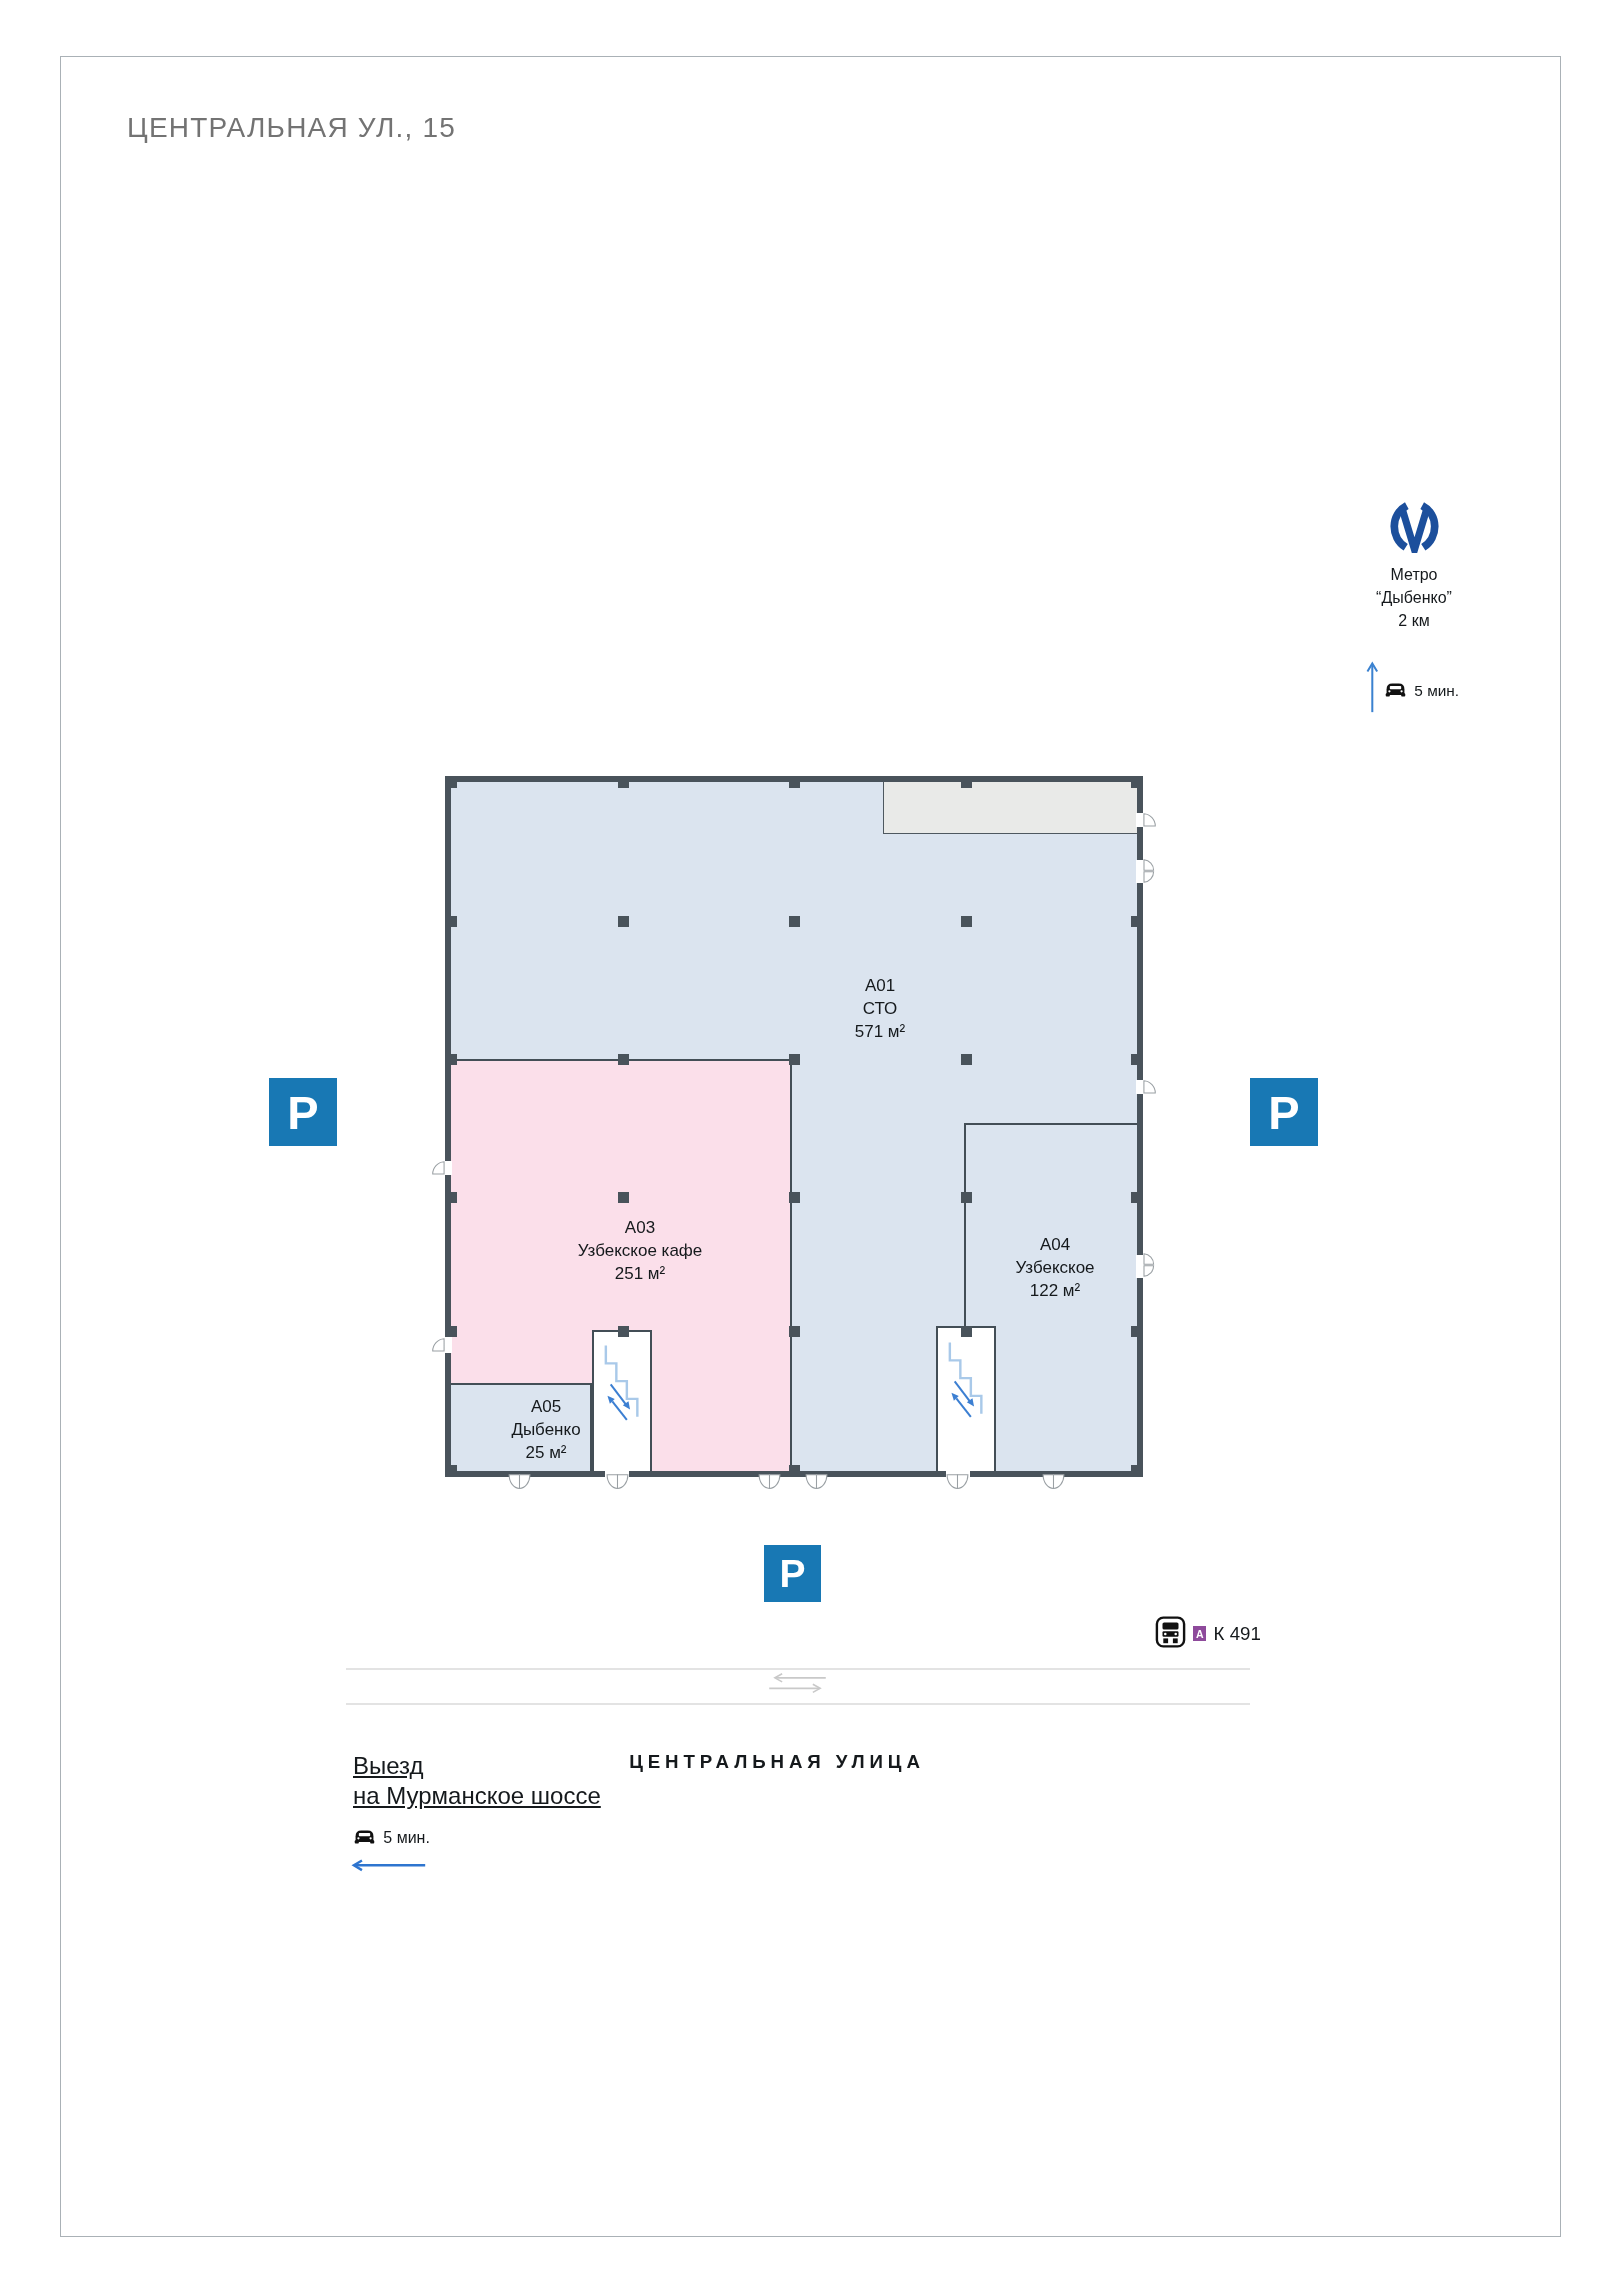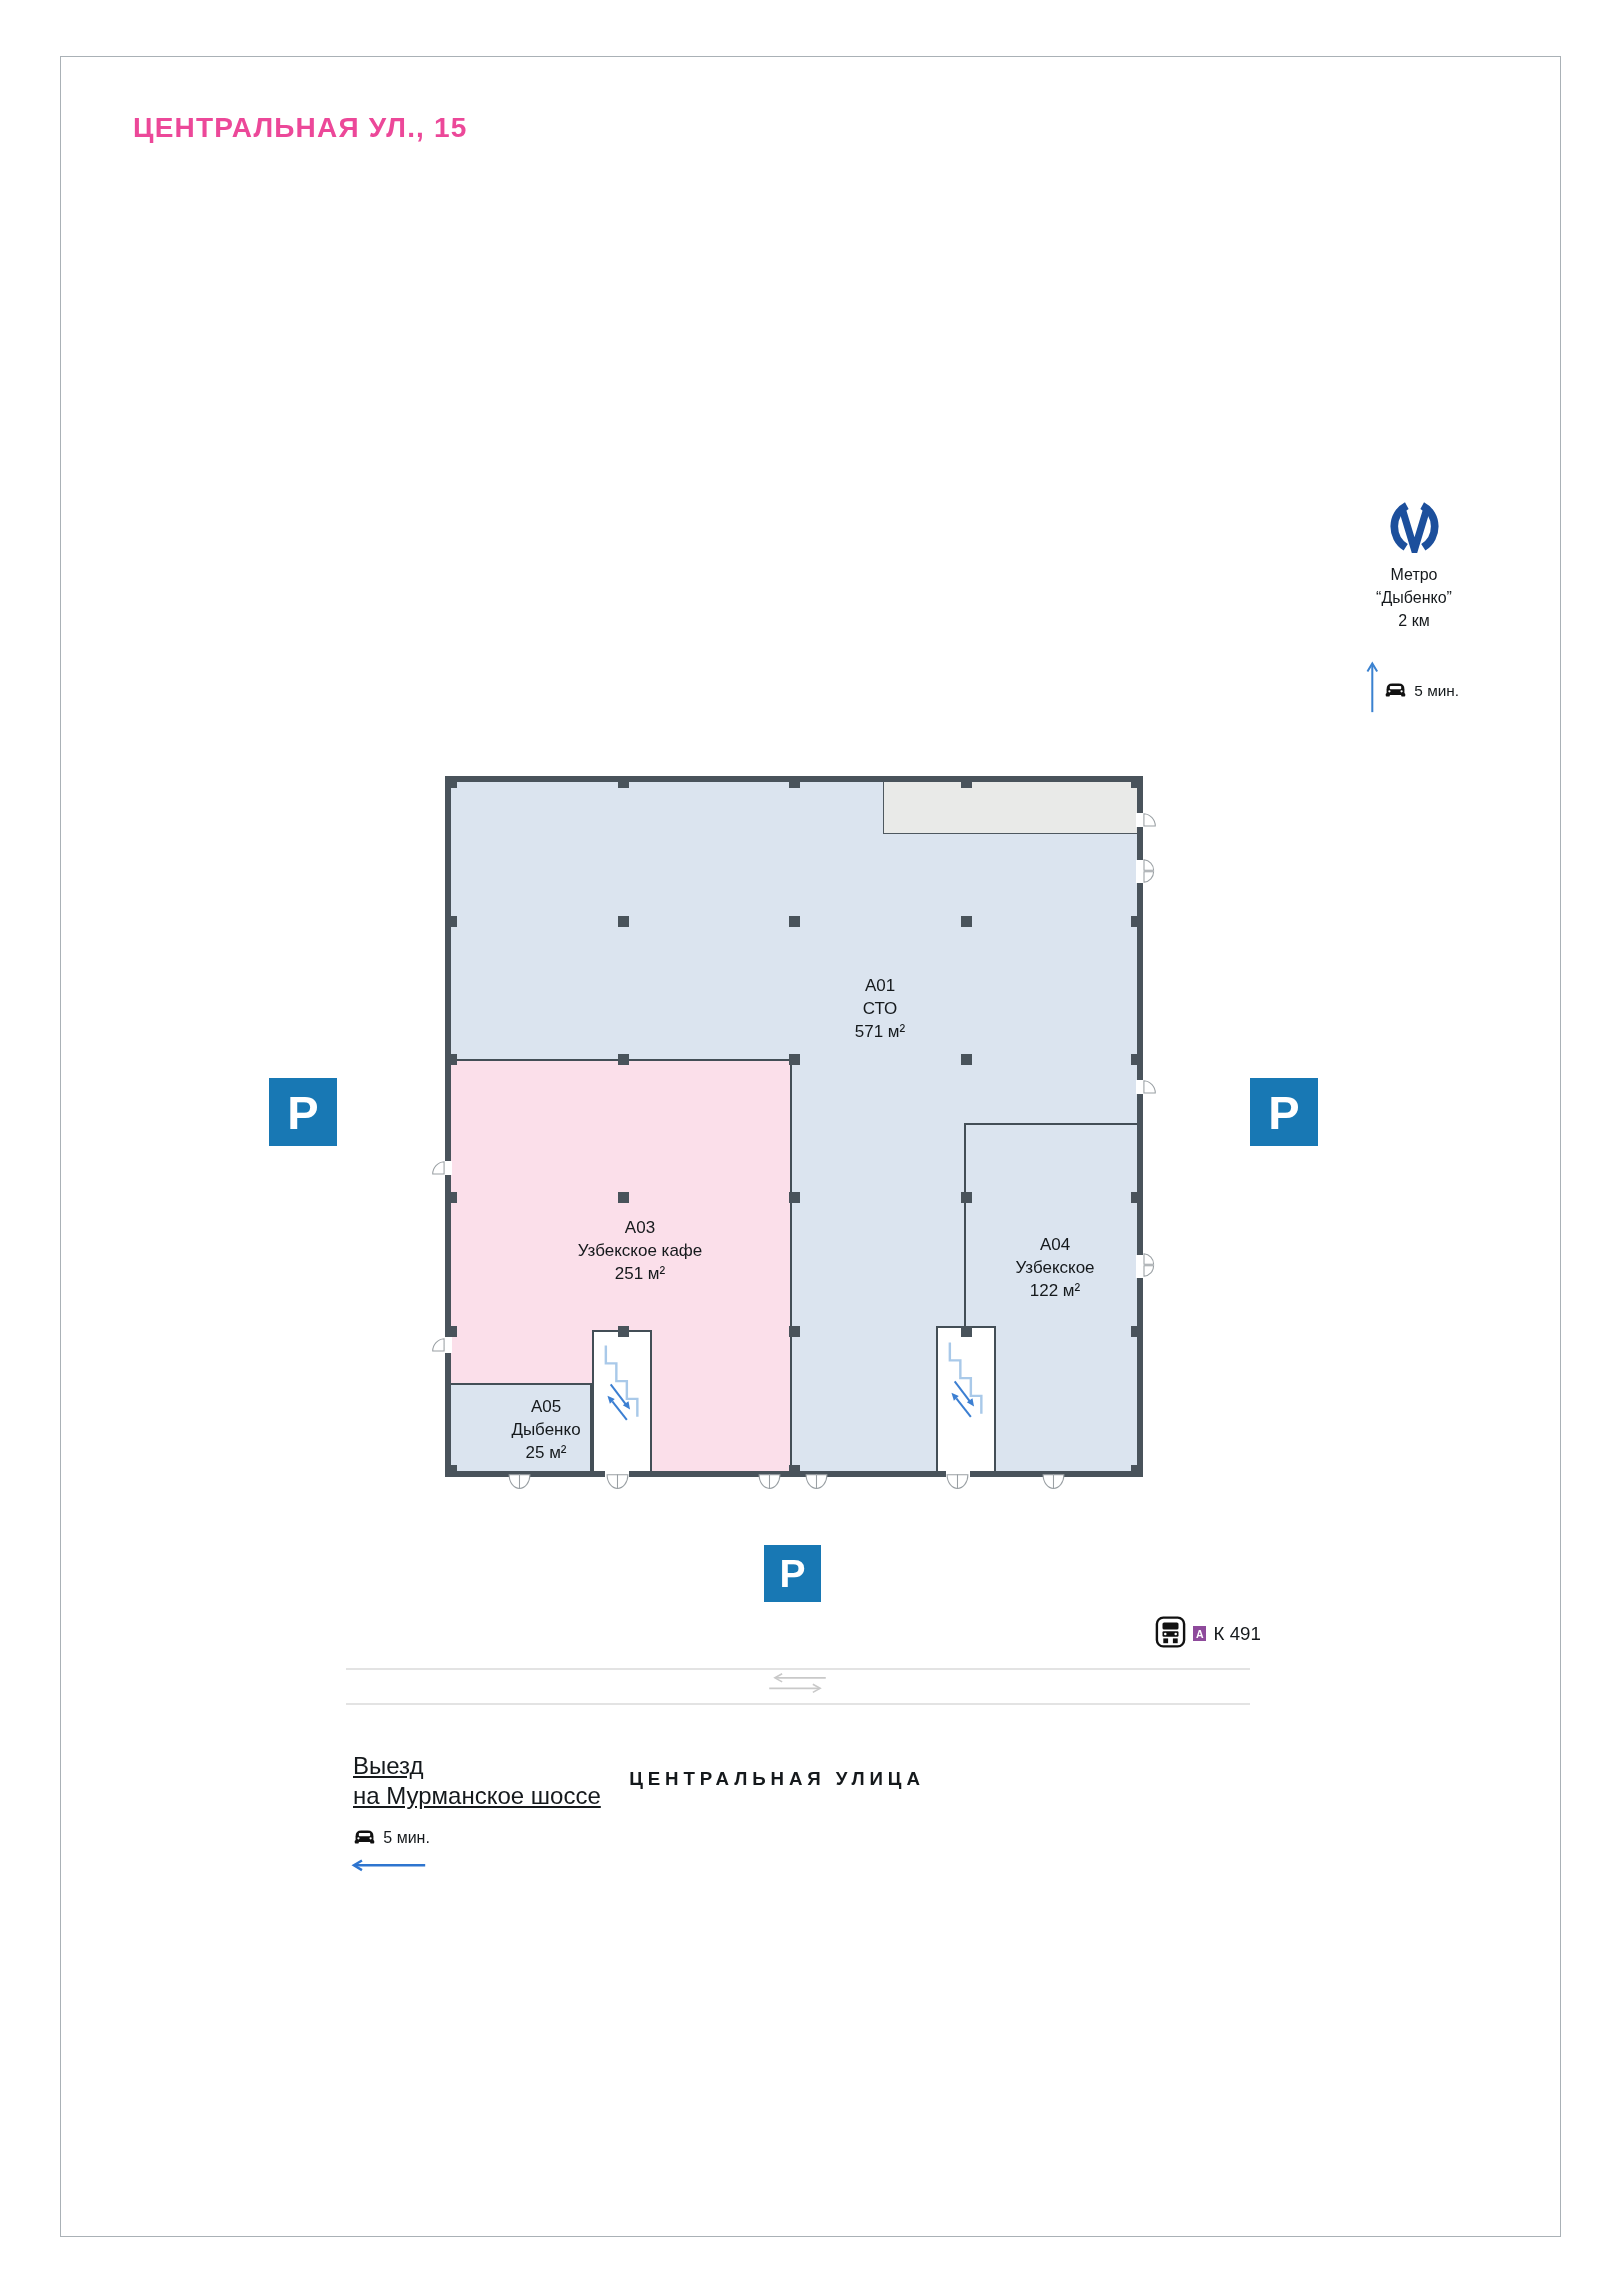--- a/index.html
+++ b/index.html
@@ -1,39 +1,39 @@
 <!DOCTYPE html>
 <html style="font-size:13px"><head>
 <meta charset="utf-8">
 <style>
   html,body{margin:0;padding:0;background:#ffffff;}
   body{width:1623px;height:2295px;position:relative;font-family:"Liberation Sans",sans-serif;color:#15191c;overflow:hidden;}
   .abs{position:absolute;}
   
   .frame{left:60px;top:56px;width:1499px;height:2179px;border:1.6px solid #aab1b6;}
-  .title{left:133px;top:112px;font-size:28px;letter-spacing:1.2px;color:#ec4899;white-space:nowrap;font-weight:bold;}
+  .title{left:127px;top:112px;font-size:28px;letter-spacing:1.2px;color:#737373;white-space:nowrap;}
   
   .metro-text{left:1333px;top:563px;width:162px;text-align:center;font-size:16px;line-height:23px;}
   .drive-row{display:flex;align-items:center;gap:7.3px;font-size:15.4px;}
   
   .plan{left:445px;top:776px;width:698px;height:700px;background:#dbe4ef;}
   .wall{position:absolute;background:#49535b;}
   .part{position:absolute;background:#434e56;}
   .region{position:absolute;box-sizing:border-box;}
   .col{position:absolute;display:block;width:10.5px;height:10.5px;background:#49535b;}
   .gap{position:absolute;background:#ffffff;}
   .door{position:absolute;}
   .unit-label{position:absolute;transform:translateX(-50%);text-align:center;font-size:17px;line-height:23px;white-space:nowrap;color:#15191c;}
   
   .p-tile{display:flex;align-items:center;justify-content:center;background:#1878b4;color:#ffffff;font-weight:bold;}
   .p-big{width:68px;height:68px;font-size:47px;}
   .p-small{width:57px;height:57px;font-size:39px;}
   
   .road-line{height:1.6px;background:#e3e3e3;}
-  .street-label{transform:translateX(-50%);font-size:18.7px;font-weight:bold;letter-spacing:4.9px;white-space:nowrap;margin-top:17px;}
+  .street-label{transform:translateX(-50%);font-size:18.7px;font-weight:bold;letter-spacing:4.9px;white-space:nowrap;}
   .exit-text{font-size:24px;line-height:30px;white-space:nowrap;}
   .bus-row{display:flex;align-items:center;gap:7.3px;}
   .badge{width:13px;height:14.6px;background:#8e4a9b;color:#fff;font-size:10.5px;font-weight:bold;display:flex;align-items:center;justify-content:center;}
   .route{font-size:18.7px;}
 </style>
 </head>
 <body>
 
 <div class="abs frame"></div>
 

